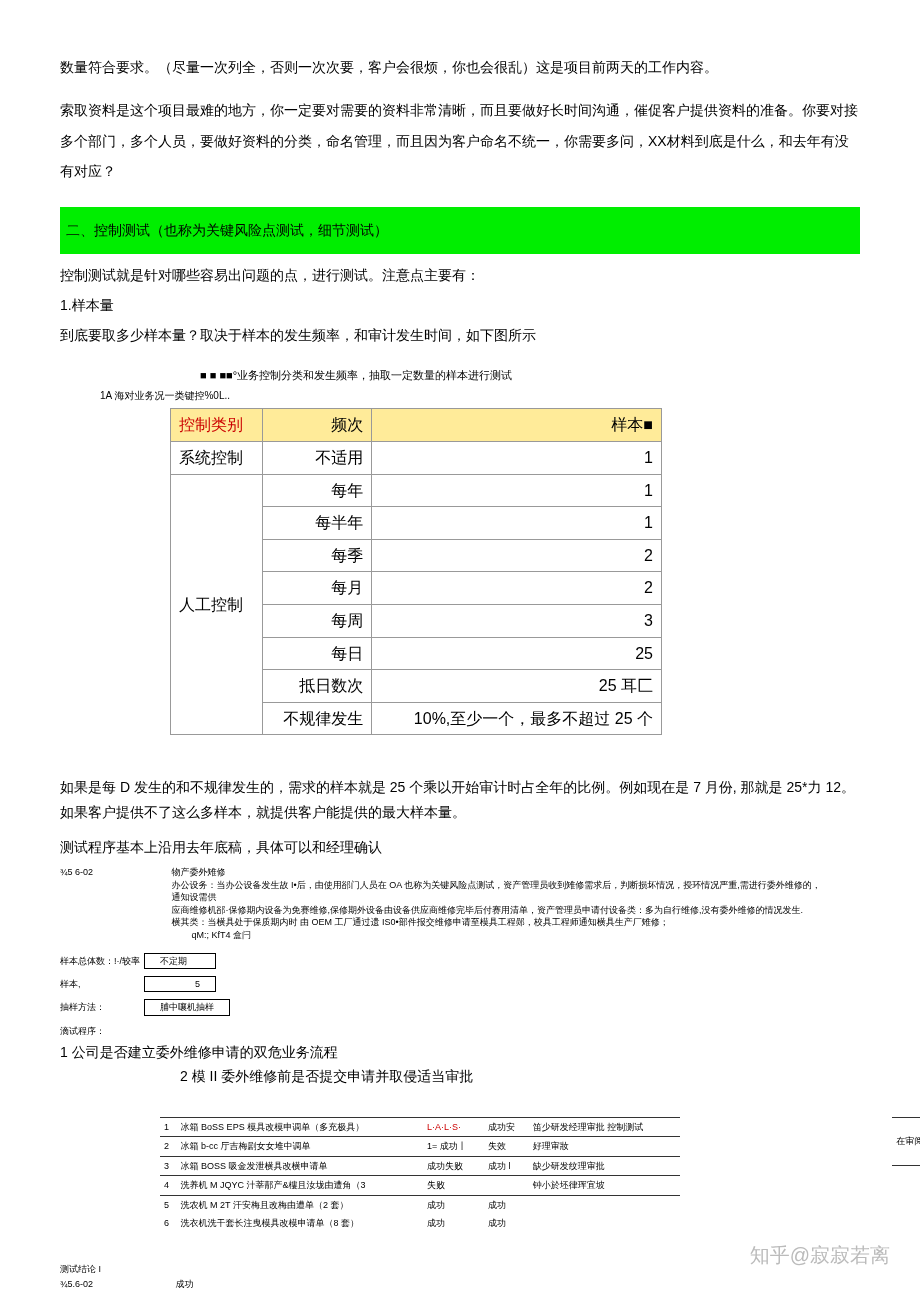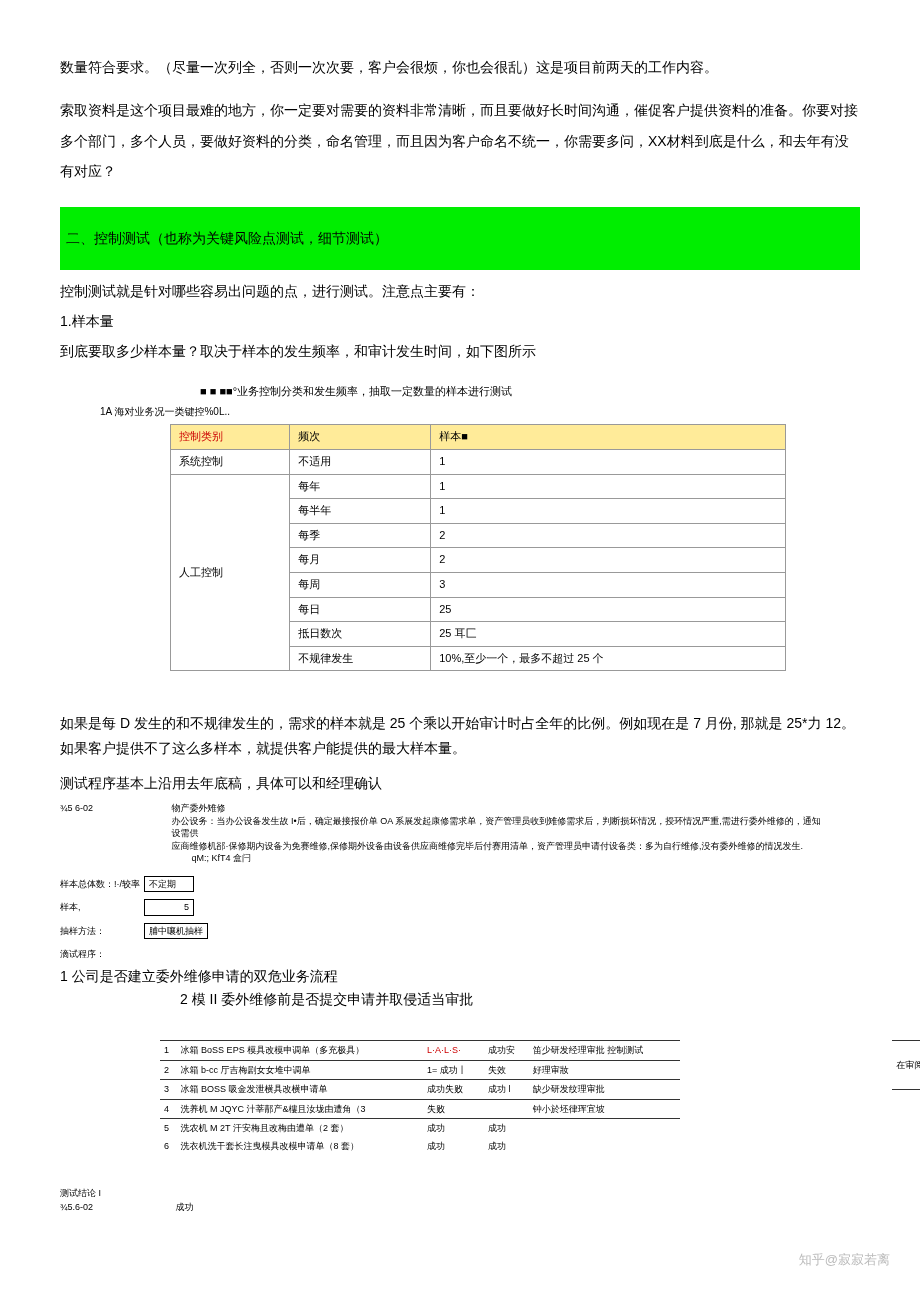--- a/index.html
+++ b/index.html
@@ -11,46 +11,46 @@
     line-height: 1.6;
     background: #fff;
     width: 800px;
   }
   .para {
     margin: 12px 0;
     line-height: 2.2;
   }
   .section-hdr {
     background: #00ee00;
-    padding: 20px 6px;
+    padding: 12px 6px;
     margin: 20px 0 10px 0;
     font-size: 14px;
   }
   .sub {
     margin: 8px 0;
   }
   .bullets-row {
     margin: 20px 0 4px 140px;
     font-size: 11px;
   }
   .small-note {
     font-size: 10px;
     margin-left: 40px;
     margin-bottom: 4px;
   }
   table.sample {
     border-collapse: collapse;
     margin-left: 110px;
-    font-size: 11px;
-    width: 616px;
+    font-size: 16px;
+    width: 492px;
   }
   table.sample td, table.sample th {
     border: 1px solid #999;
     padding: 3px 8px;
-    text-align: left;
+    text-align: right;
   }
   table.sample .hdr {
     background: #ffeb99;
   }
   .hdr .col1 {
     color: #c00;
     text-align: left;
   }
   table.sample .col1 {
     text-align: left;
@@ -65,21 +65,21 @@
     margin: 6px 0;
   }
   .tiny-label {
     display: inline-block;
     width: 80px;
     font-size: 9px;
   }
   .tiny-box {
     display: inline-block;
     border: 1px solid #000;
-    padding: 0 4px;
+    padding: 0 15px;
     min-width: 40px;
     font-size: 9px;
   }
   .tiny-row {
     margin: 1px 0;
   }
   .apply-table-wrap {
     margin: 30px 0 10px 100px;
     position: relative;
   }
@@ -111,21 +111,21 @@
     text-align: center;
   }
   .note-box .hdr {
     text-decoration: underline;
   }
   .watermark {
     position: absolute;
     right: 30px;
     bottom: 30px;
     color: #bbb;
-    font-size: 13px;
+    font-size: 20px;
   }
   .bottom-line {
     font-size: 9px;
     margin-top: 30px;
   }
 </style>
 </head>
 <body>
 
 <div class="para">数量符合要求。（尽量一次列全，否则一次次要，客户会很烦，你也会很乱）这是项目前两天的工作内容。</div>
@@ -187,22 +187,23 @@
 </tbody>
   </table>
 
 <div class="below-table">如果是每 D 发生的和不规律发生的，需求的样本就是 25 个乘以开始审计时占全年的比例。例如现在是 7 月份, 那就是 25*力 12。如果客户提供不了这么多样本，就提供客户能提供的最大样本量。</div>
 <div class="sub">测试程序基本上沿用去年底稿，具体可以和经理确认</div>
 
 <div class="tiny-block">
   <span>¾5 6-02</span>
   <div style="margin-left:76px;display:inline-block;vertical-align:top;width:650px">
     <div>物产委外雉修</div>
-    <div>办公设务：当办公设备发生故 I•后，确定最接报价单 OA 系展发起康修需求单，资产管理员收到雉修需求后，判断损坏情况，授环情况严重,需进行委外维修的，通知设需供</div>
+    <div>办公设务：当办公设备发生故 I•后，由使用郤门人员在 OA 也称为关键风险点测试，资产管理员收到雉修需求后，判断损坏情况，授环情况严重,需进行委外维修的，通知设需供</div>
     <div>应商维修机郤·保修期内设备为免赛维修,保修期外设备由设备供应商维修完毕后付赛用清单，资产管理员申请付设备类：多为自行维修,没有委外维修的情况发生.</div>
+    <div>横其类：当横具处于保质期内时 由 OEM 工厂通过遗 IS0•部件报交维修申请至模具工程郧，校具工程师通知横具生产厂雉修；</div>
     <div style="margin-left:20px">qM:; KfT4 盒闩</div>
   </div>
 </div>
 
 <div class="tiny-row">
   <span class="tiny-label">样本总体数：!·/较率</span>
   <span class="tiny-box">不定期</span>
 </div>
 <div class="tiny-row">
   <span class="tiny-label">样本,</span>

